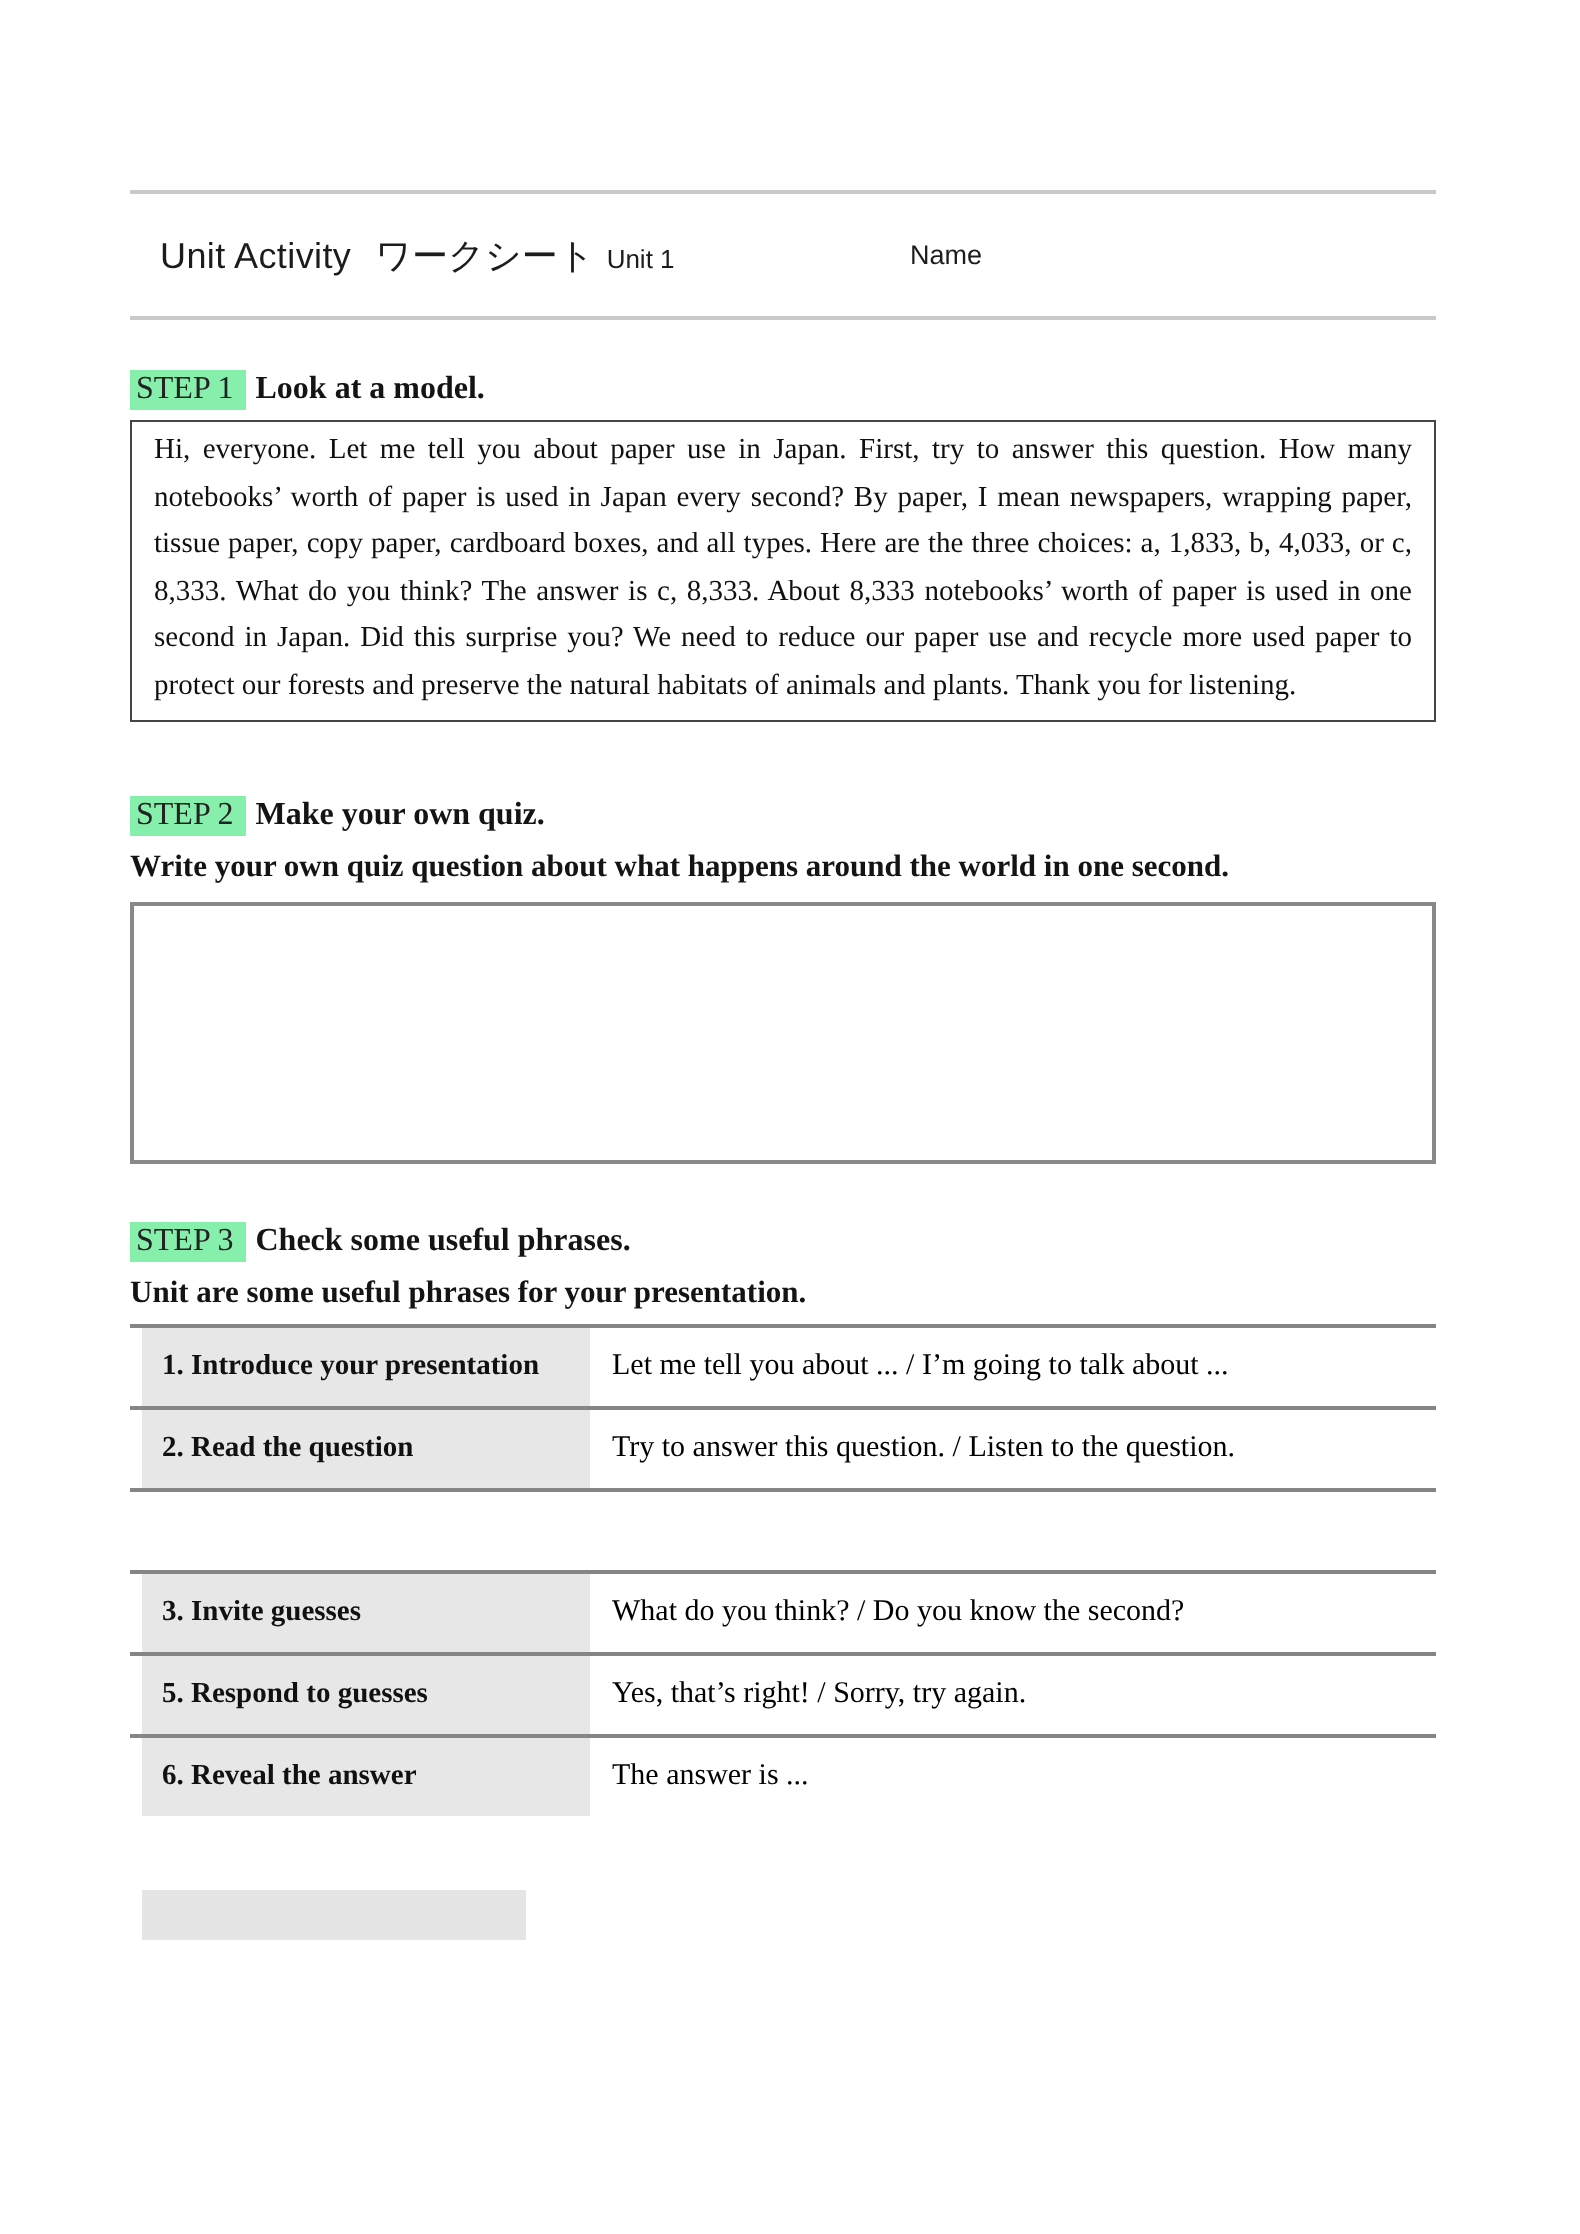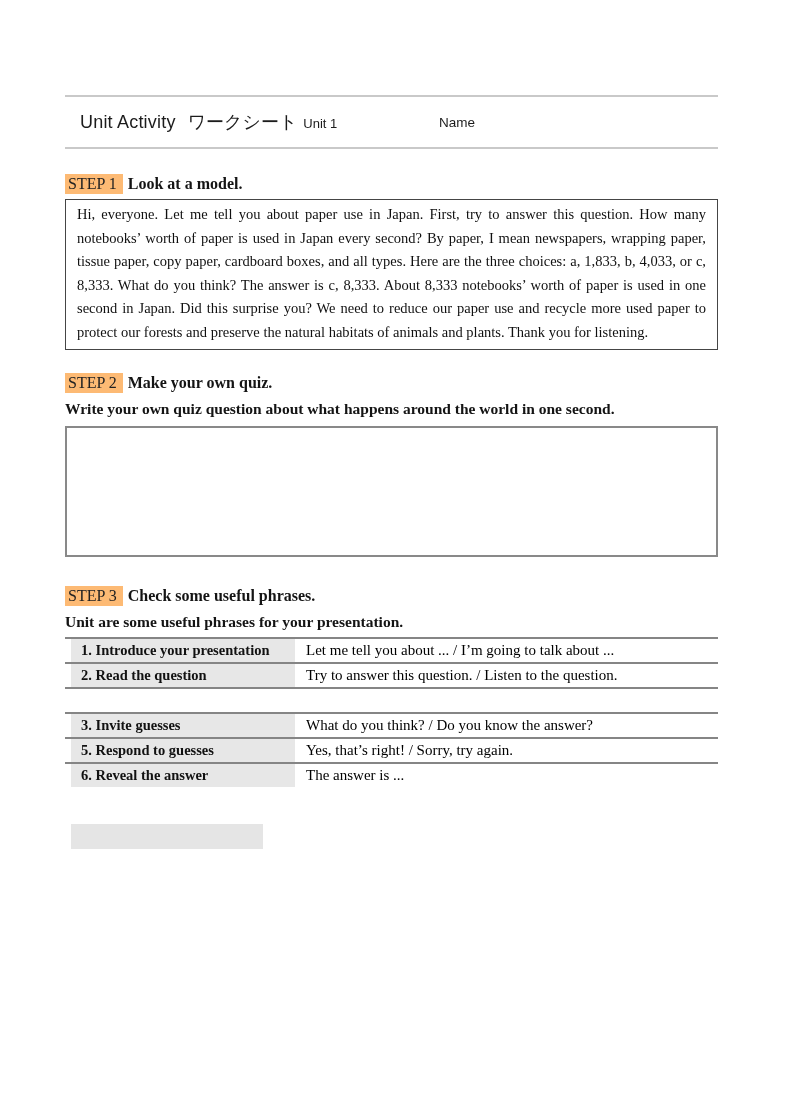--- a/index.html
+++ b/index.html
@@ -2,49 +2,49 @@
 <html><head>
 <meta charset="utf-8">
 <style>
   * { margin: 0; padding: 0; box-sizing: border-box; }
   html, body { background: #ffffff; }
   body { width: 790px; height: 1117px; font-family: "Liberation Serif", serif; color: #141414; }
   .page { position: relative; width: 790px; height: 1117px; background: #ffffff; overflow: hidden; }
   .content { position: absolute; left: 65px; top: 0; width: 653px; }
 
   
-  .header { margin-top: 95px; height: 54px; border-top: 2px solid #c9c9c9; border-bottom: 2px solid #c9c9c9;
+  .header { margin-top: 95px; height: 65px; border-top: 2px solid #c9c9c9; border-bottom: 2px solid #c9c9c9;
             position: relative; display: flex; align-items: center; font-family: "Liberation Sans", sans-serif; }
   .title-wrap { padding-left: 15px; display: flex; align-items: baseline; color: #1c1c1c; }
   .t-main { font-size: 18px; letter-spacing: 0.2px; }
   .t-jp   { font-size: 18px; margin-left: 12px; }
   .t-unit { font-size: 13px; margin-left: 6px; }
-  .name-area { position: absolute; left: 374px; top: 0; height: 100%; display: flex; align-items: center; }
+  .name-area { position: absolute; left: 390px; top: 0; height: 100%; display: flex; align-items: center; }
   .name-label { font-size: 13.5px; color: #1c1c1c; }
   .name-blank { display: inline-block; width: 230px; height: 30px; }
 
   
   .step-heading { font-size: 16px; line-height: 21px; white-space: nowrap; }
   .s1 { margin-top: 24px; }
-  .s2 { margin-top: 22px; }
+  .s2 { margin-top: 36px; }
   .s3 { margin-top: 28px; }
-  .step-label { background: #fdba74; padding: 1px 6px 2px 3px; color: #222222; }
+  .step-label { background: #86efac; padding: 1px 6px 2px 3px; color: #222222; }
   .step-title { font-weight: bold; margin-left: 5px; }
   .instruction { margin-top: 6px; font-size: 15.5px; font-weight: bold; line-height: 20px; }
 
   
   .model-box { margin-top: 5px; border: 1px solid #454545; padding: 3px 11px 4px 11px;
                font-size: 14.5px; line-height: 23.6px; text-align: justify; min-height: 148px; color: #101010; }
 
   
   .quiz-box { margin-top: 7px; height: 131px; border: 2px solid #898989; background: #ffffff; }
 
   
   .phrase-table { margin-top: 5px; }
-  .t-row { display: flex; height: 25px; border-top: 2px solid #858585; }
+  .t-row { display: flex; height: 41px; border-top: 2px solid #858585; }
   .t-row:last-child { }
   .t-cat { margin-left: 6px; width: 224px; background: #e7e7e7; display: flex; align-items: center;
            padding-left: 10px; font-weight: bold; font-size: 14.5px; color: #111111; }
   .t-phrase { flex: 1; display: flex; align-items: center; padding-left: 11px; font-size: 15px; color: #000000; }
 
   
   .footer-blank { margin-top: 37px; margin-left: 6px; width: 192px; height: 25px; background: #e5e5e5; }
 </style>
 </head>
 <body>
@@ -90,21 +90,21 @@
         <div class="t-phrase">Let me tell you about ... / I’m going to talk about ...</div>
       </div>
       <div class="t-row">
         <div class="t-cat">2. Read the question</div>
         <div class="t-phrase">Try to answer this question. / Listen to the question.</div>
       </div>
       <div class="t-row">
       </div>
       <div class="t-row">
         <div class="t-cat">3. Invite guesses</div>
-        <div class="t-phrase">What do you think? / Do you know the answer?</div>
+        <div class="t-phrase">What do you think? / Do you know the second?</div>
       </div>
       <div class="t-row">
         <div class="t-cat">5. Respond to guesses</div>
         <div class="t-phrase">Yes, that’s right! / Sorry, try again.</div>
       </div>
       <div class="t-row">
         <div class="t-cat">6. Reveal the answer</div>
         <div class="t-phrase">The answer is ...</div>
       </div>
     </div>

